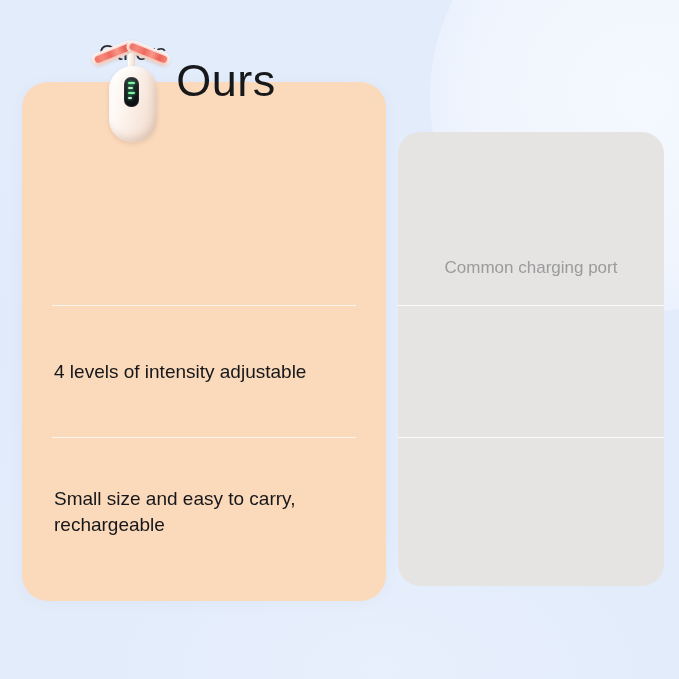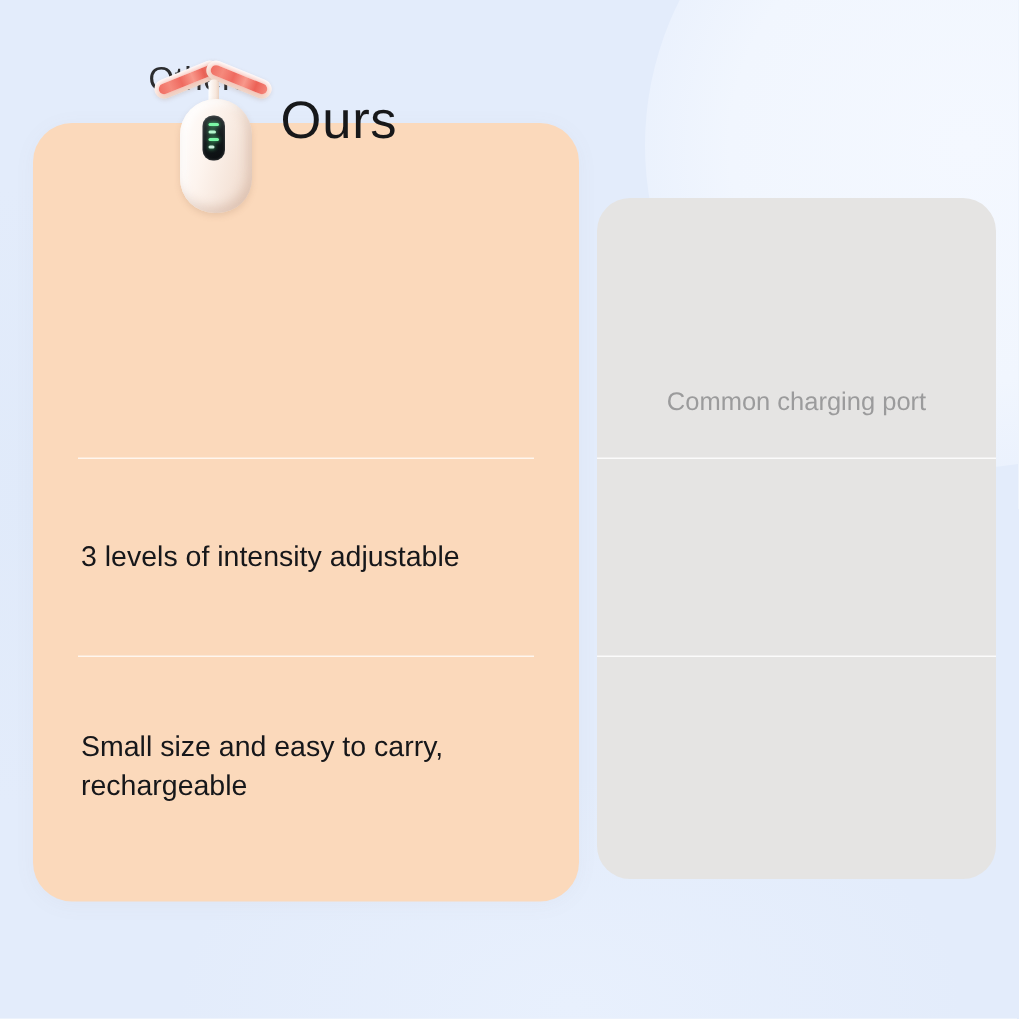--- a/index.html
+++ b/index.html
@@ -89,21 +89,21 @@
     justify-content: center;
   }
   .device {
     position: relative;
     width: 86px;
     height: 124px;
     flex: none;
     margin-right: 2px;
   }
   .ours-label {
-    font-size: 35px;
+    font-size: 45px;
     color: #17181a;
     letter-spacing: 0.5px;
     line-height: 1;
     margin-bottom: 4px;
   }
 
   
   .dev-body {
     position: absolute;
     left: 21px;
@@ -283,21 +283,21 @@
     </div>
     <div class="ours-label">Ours</div>
   </div>
 
 
   <div class="row row-others center r1">Common charging port</div>
 
   <div class="divider div-ours d1"></div>
   <div class="divider div-others d1"></div>
 
-  <div class="row row-ours r2">3 levels of intensity adjustable</div>
+  <div class="row row-ours r2">4 levels of intensity adjustable</div>
 
 
   <div class="divider div-ours d2"></div>
   <div class="divider div-others d2"></div>
 
   <div class="row row-ours r3">Small size and easy to carry, rechargeable</div>
 
 
 </div>
 

